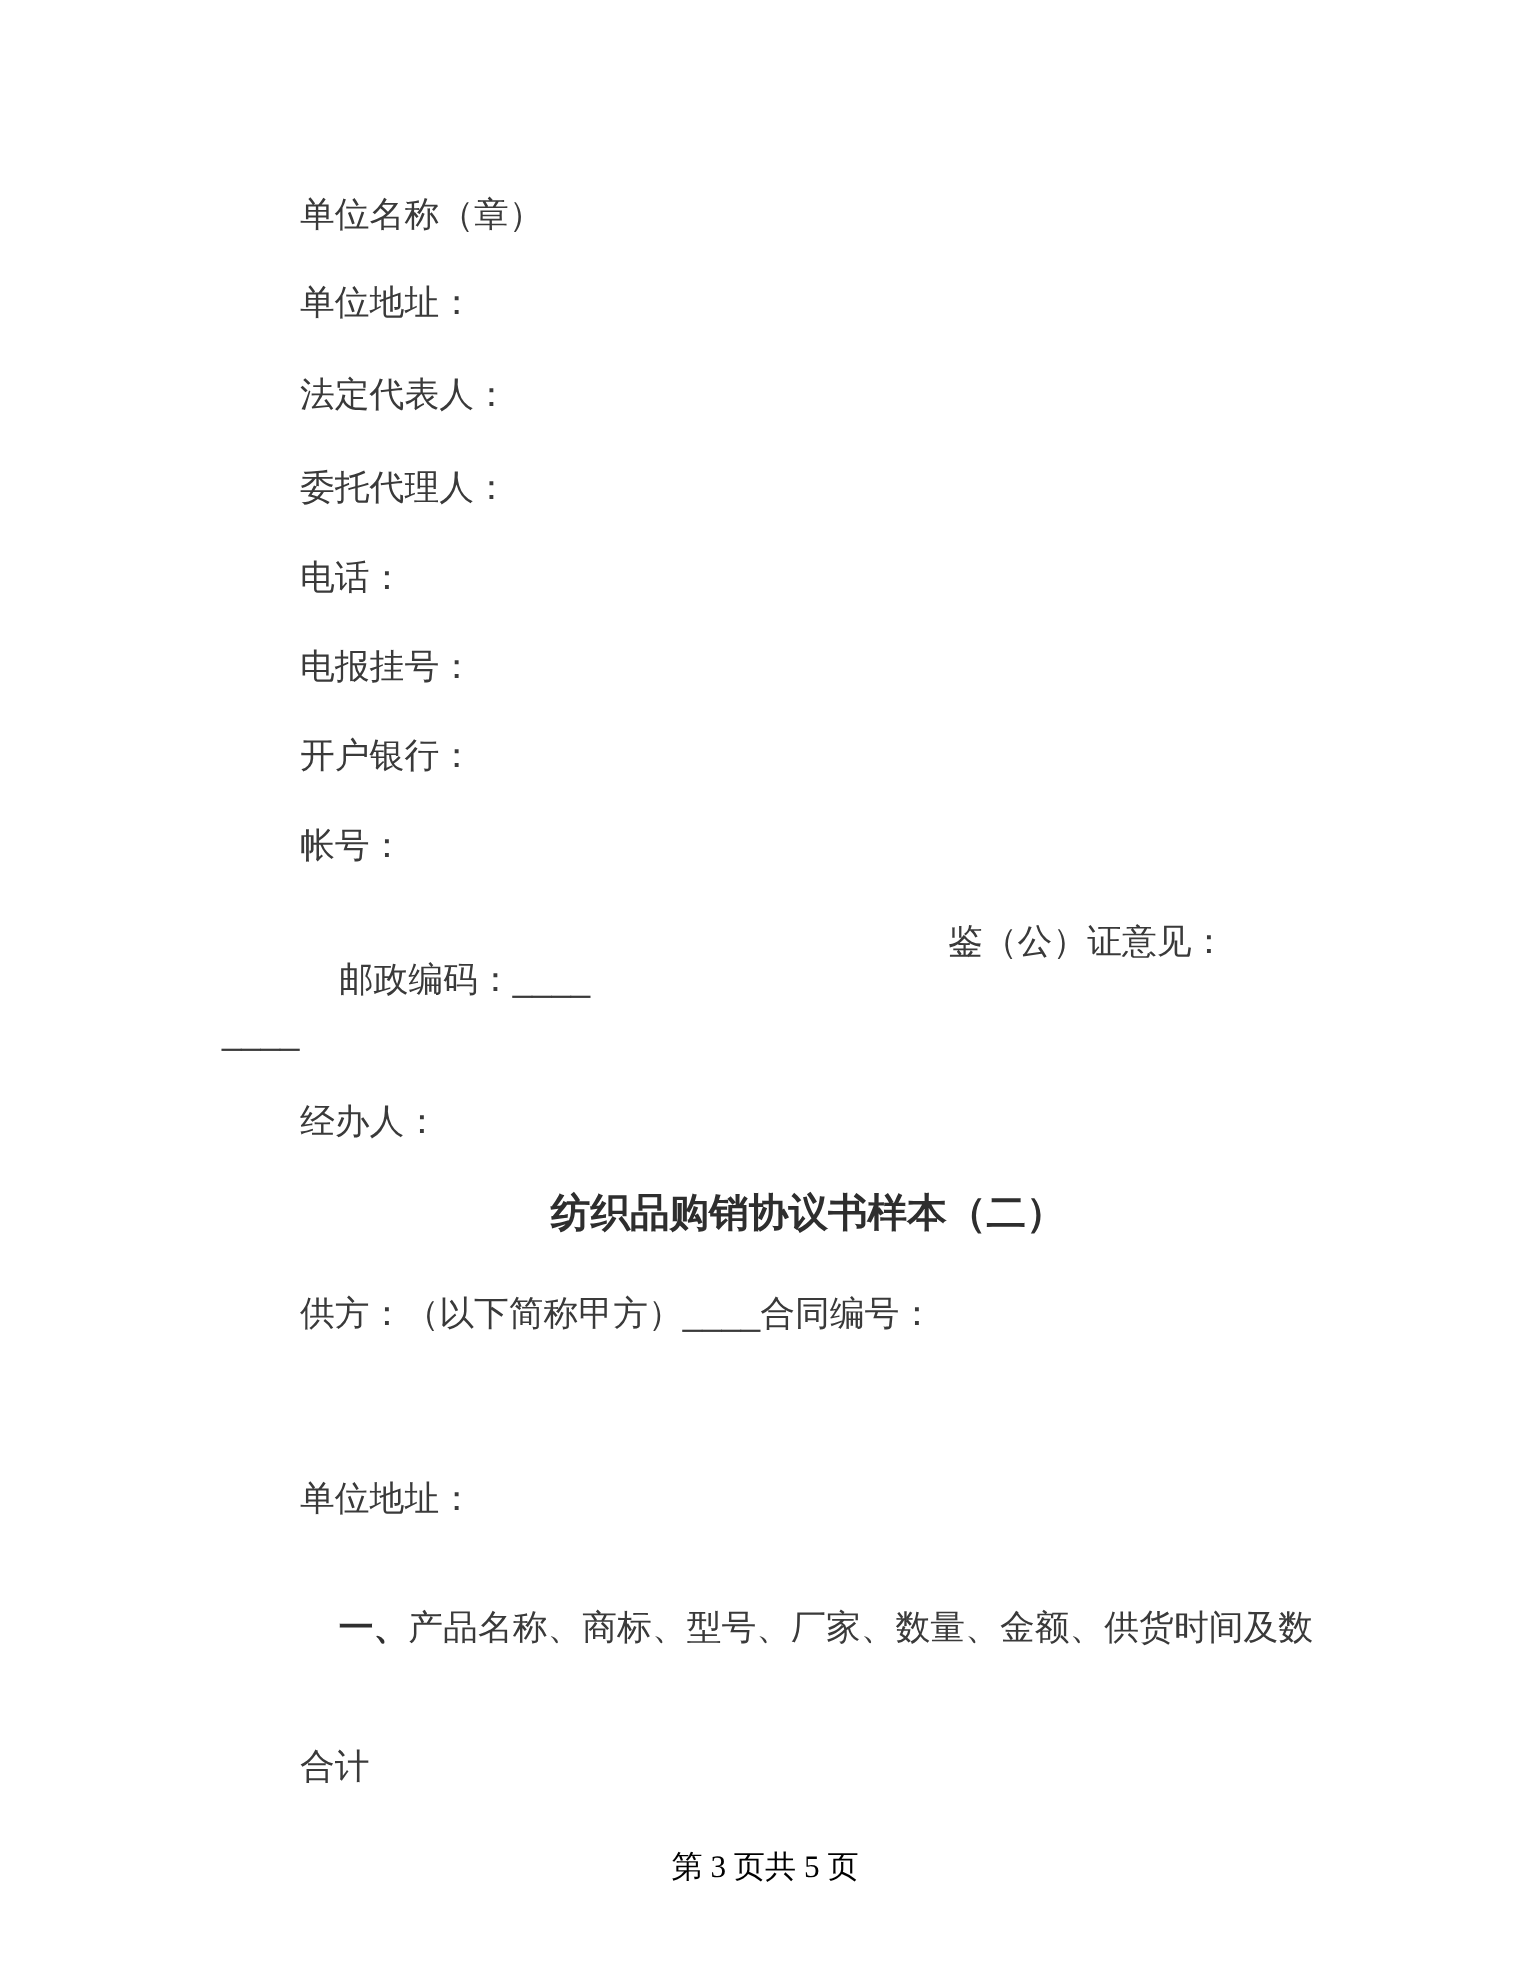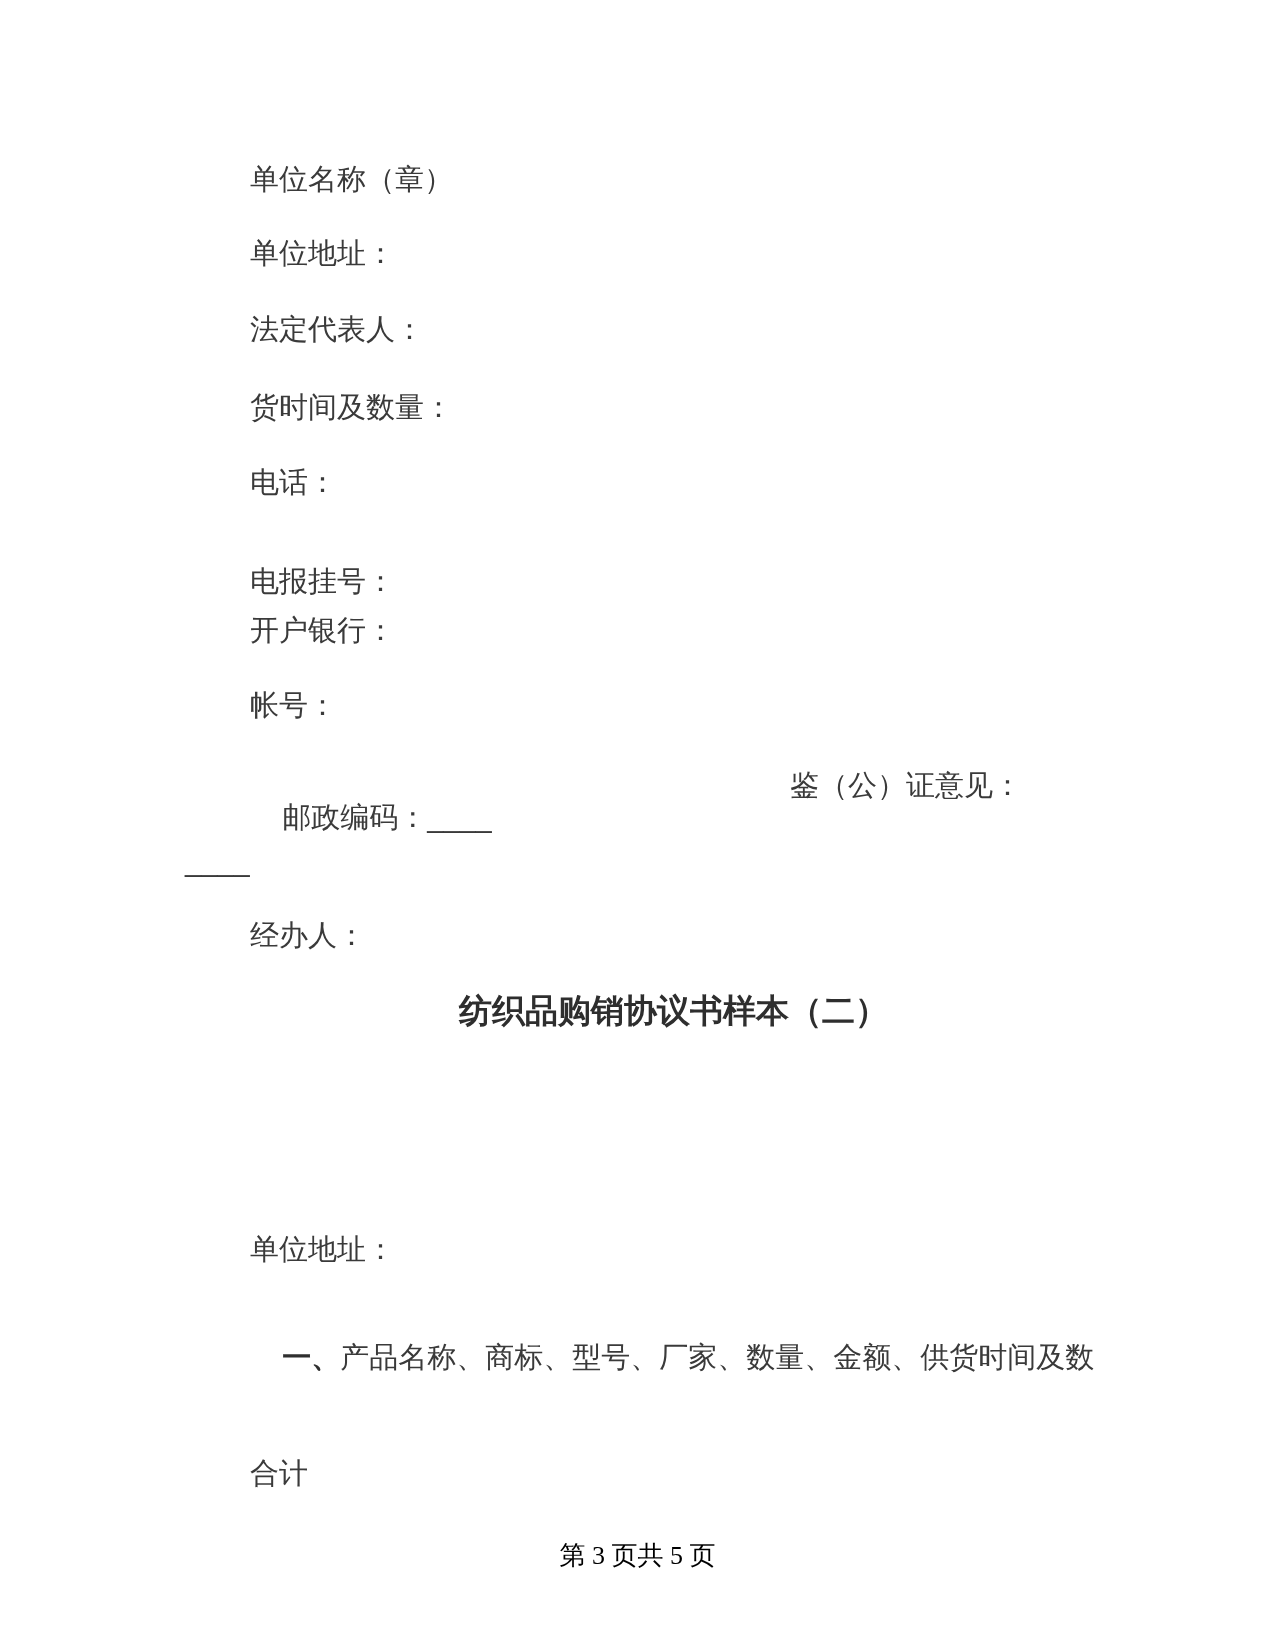--- a/index.html
+++ b/index.html
@@ -62,37 +62,38 @@
   }
 </style>
 </head>
 <body>
 
 <div class="page">
 
   <div class="line" style="top:163px">单位名称（章）</div>
   <div class="line" style="top:237px">单位地址：</div>
   <div class="line" style="top:313px">法定代表人：</div>
-  <div class="line" style="top:391px">货时间及数量：</div>
+  <div class="line" style="top:391px">委托代理人：</div>
   <div class="line" style="top:466px">电话：</div>
-  <div class="line" style="top:565px">电报挂号：</div>
+  <div class="line" style="top:540px">电报挂号：</div>
   <div class="line" style="top:614px">开户银行：</div>
   <div class="line" style="top:689px">帐号：</div>
 
   <div class="line" style="top:769px">
     <span>邮政编码：____</span>
     <span class="notary">鉴（公）证意见：</span>
   </div>
 
   <div class="line flush" style="top:845px">____</div>
 
   <div class="line" style="top:919px">经办人：</div>
 
   <div class="doc-title" style="top:992px">纺织品购销协议书样本（二）</div>
 
+  <div class="line" style="top:1079px">供方：（以下简称甲方）____合同编号：</div>
   <div class="line" style="top:1233px">单位地址：</div>
 
   <div class="line" style="top:1309px">
     <span class="bold-prefix">一、</span><span>产品名称、商标、型号、厂家、数量、金额、供货时间及数</span>
   </div>
 
   <div class="line" style="top:1457px">合计</div>
 
   <div class="page-footer" style="top:1541px">第 3 页共 5 页</div>
 

